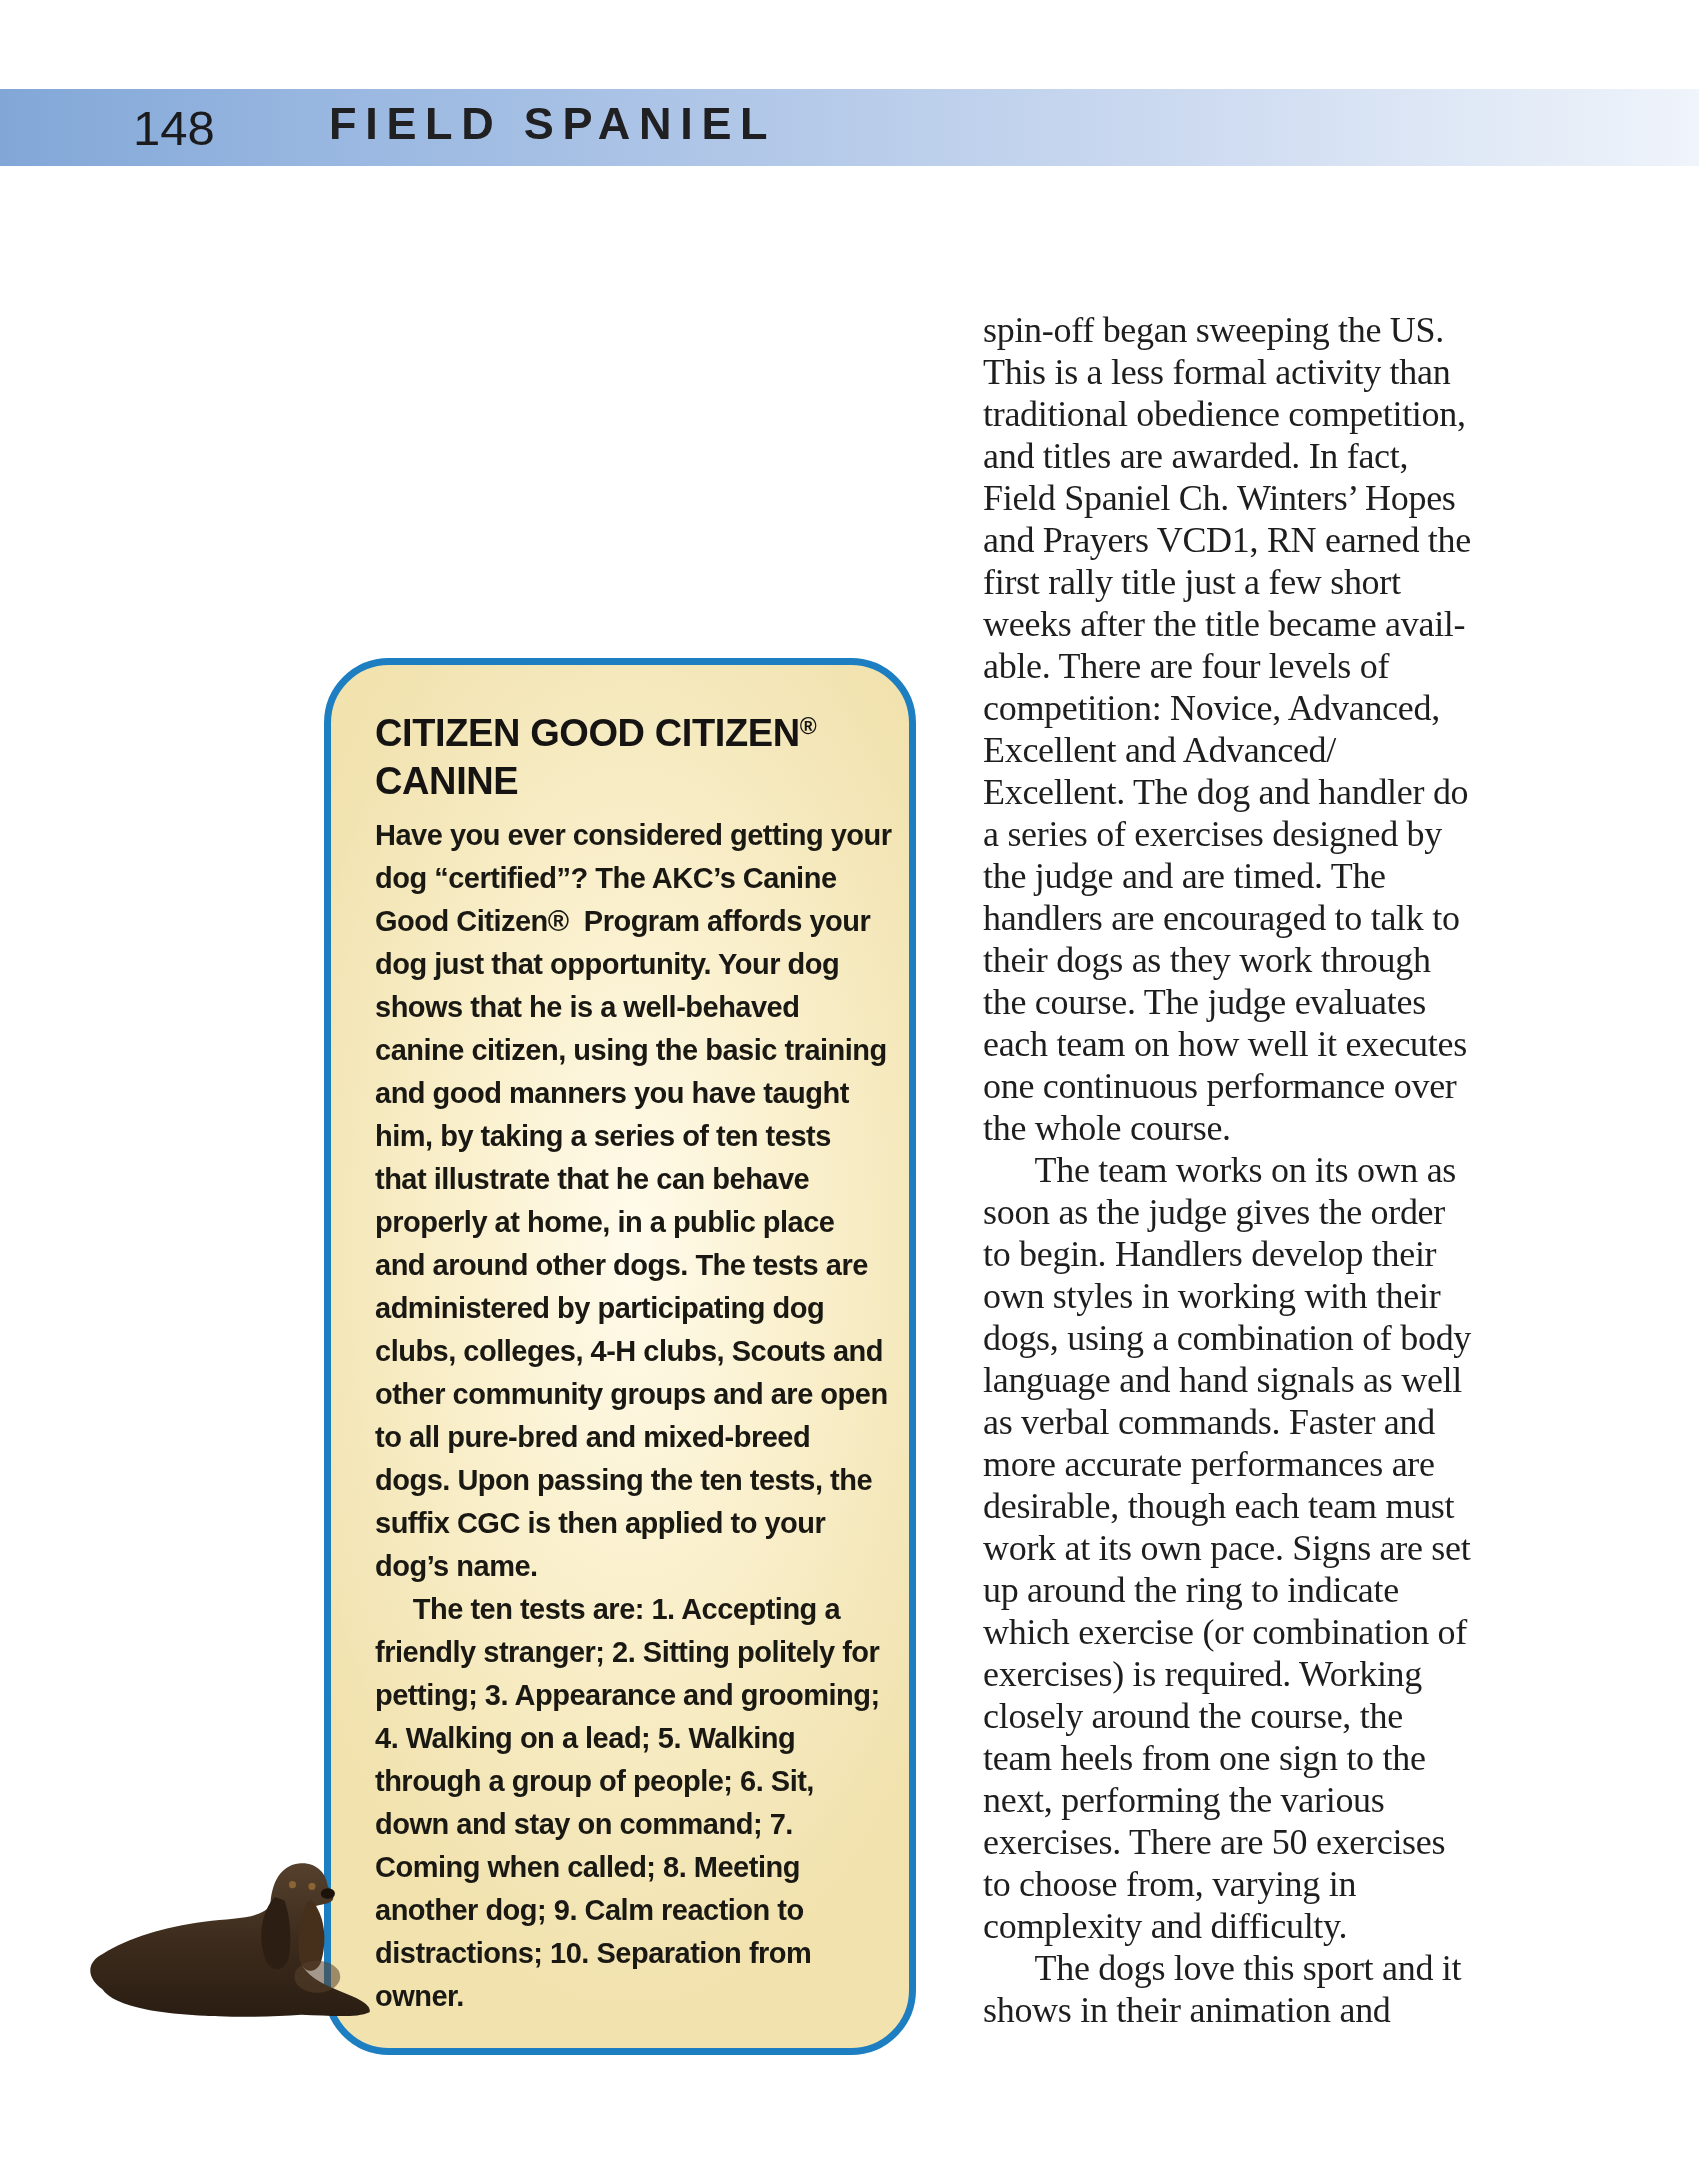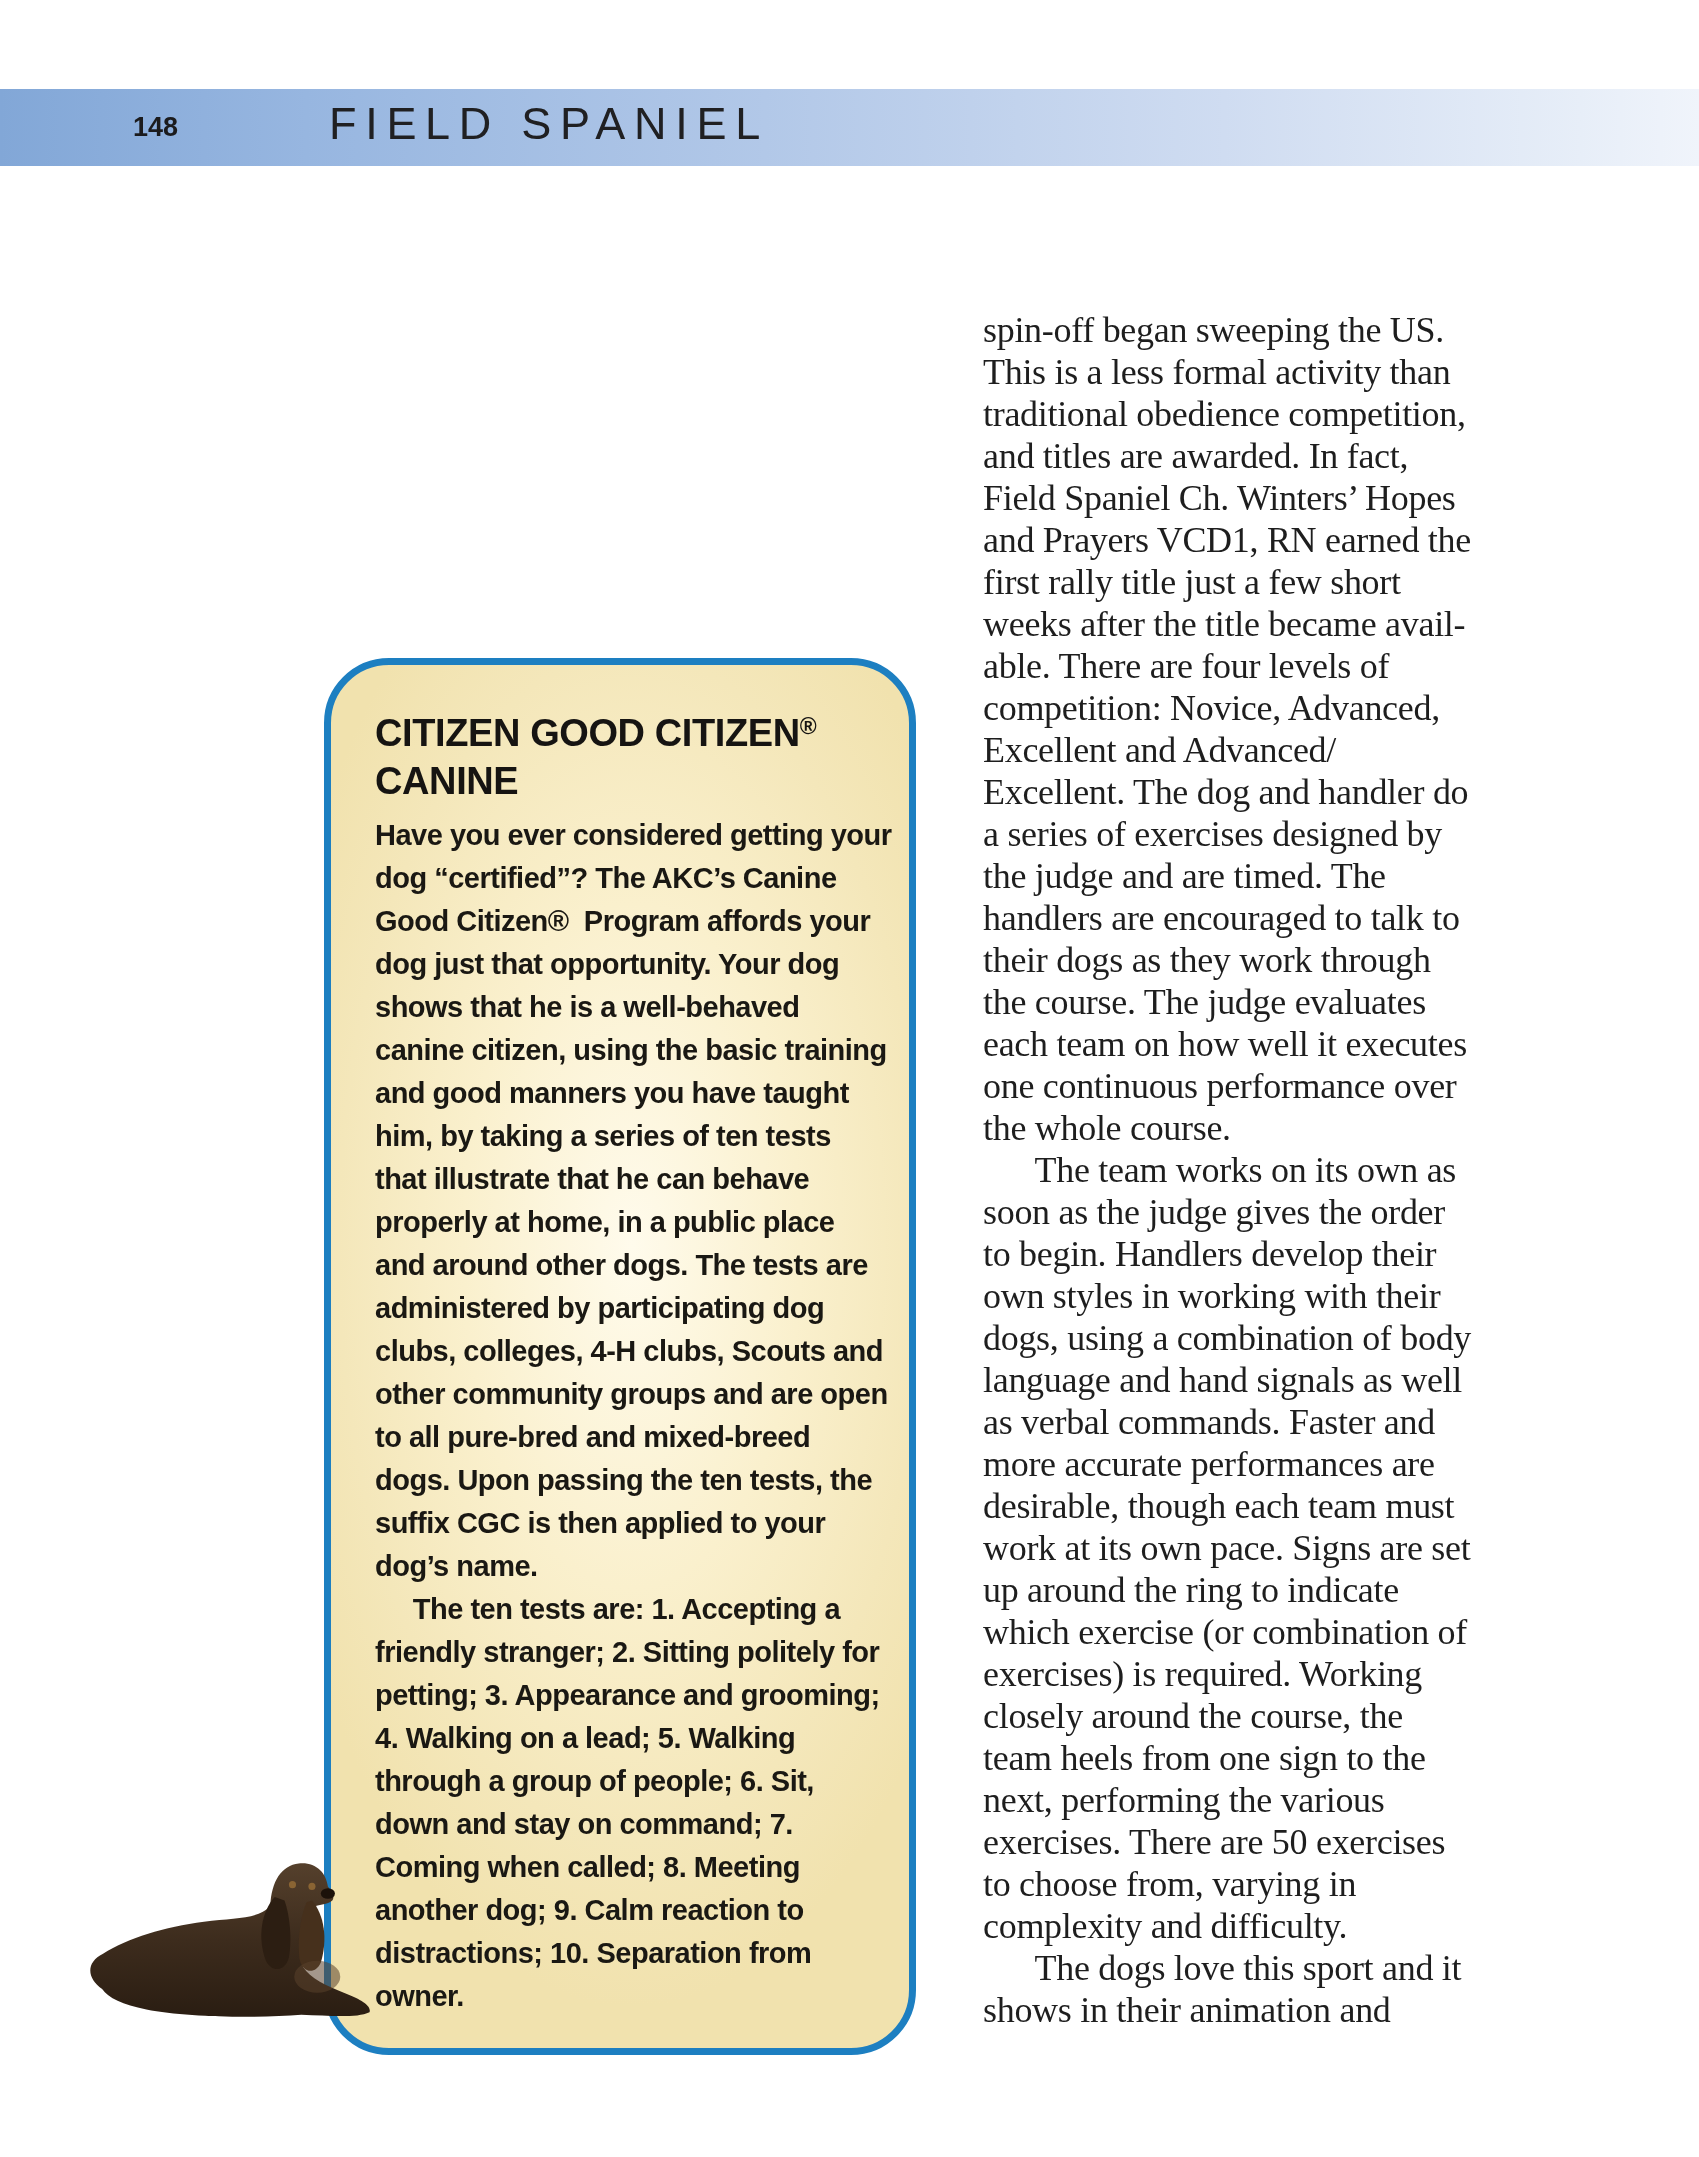--- a/index.html
+++ b/index.html
@@ -14,27 +14,27 @@
   
   .header-band{
     position:absolute;left:0;top:89px;width:1700px;height:77px;
     background:linear-gradient(to right,#82a7d7 0%,#97b6e0 18%,#b2c8e8 45%,#cfdcf1 72%,#e7eef8 93%,#f0f4fb 100%);
     display:flex;align-items:center;
   }
   .page-number{
     position:absolute;left:133px;top:0;height:77px;
     display:flex;align-items:center;
     font-family:"Liberation Sans", sans-serif;
-    font-weight:700;font-size:27px;color:#1b1b1d;
+    font-weight:400;font-size:49px;color:#1b1b1d;
   }
   .breed-title{
     position:absolute;left:329px;top:0;height:70px;
     display:flex;align-items:center;
     font-family:"Liberation Sans", sans-serif;
-    font-weight:400;font-size:45px;letter-spacing:8.7px;color:#202022;
+    font-weight:700;font-size:45px;letter-spacing:8.7px;color:#202022;
   }
   
   .col{
     position:absolute;top:225px;width:603px;
     font-size:36px;line-height:42px;letter-spacing:-0.3px;
     white-space:pre;
   }
   .col-left{left:330px;}
   .col-right{left:983px;}
   .section-heading{

